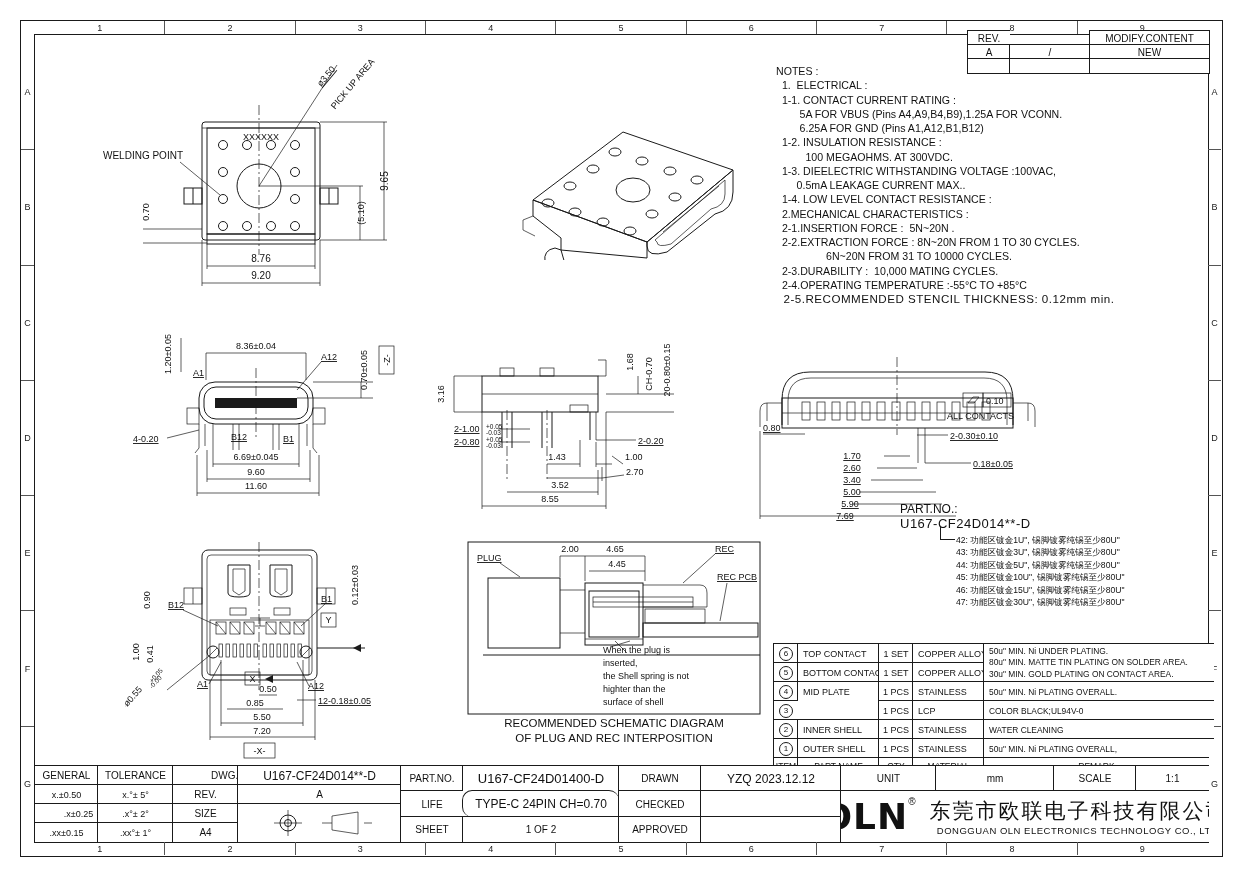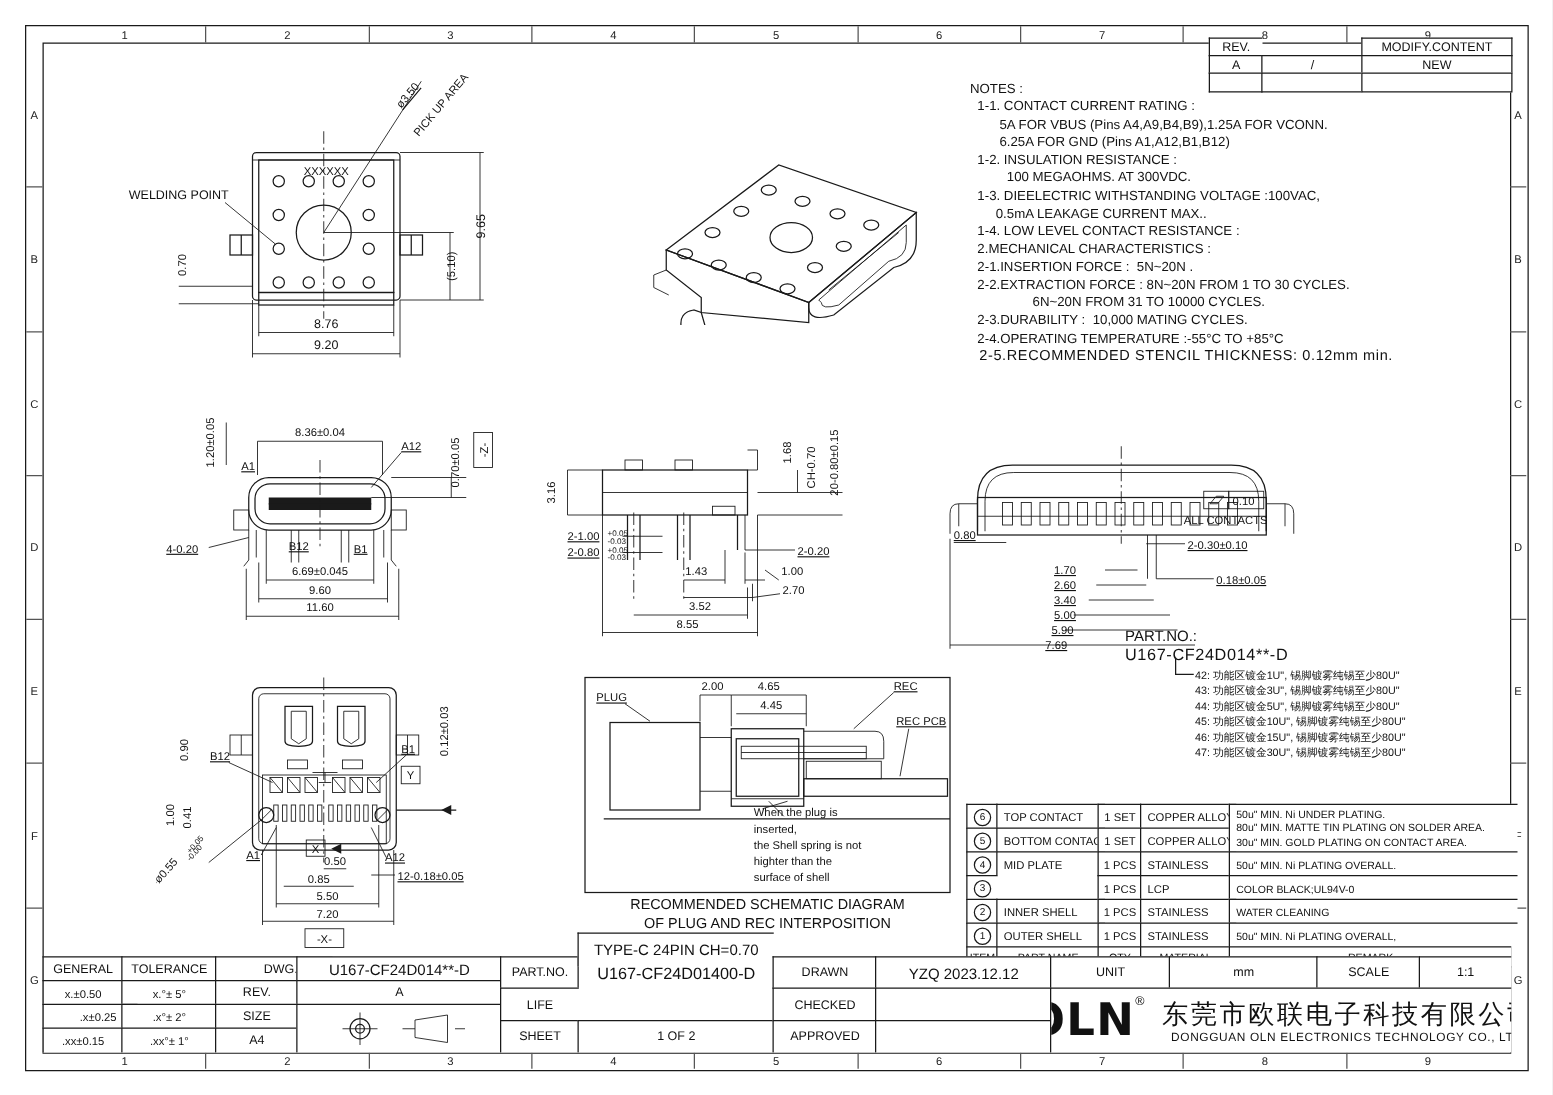--- a/index.html
+++ b/index.html
@@ -93,20 +93,21 @@
     <div class="cell" style="left:967px;top:44px;width:42px;height:14px;">A</div>
     <div class="cell" style="left:1009px;top:44px;width:80px;height:14px;">/</div>
     <div class="cell" style="left:1089px;top:44px;width:119px;height:14px;border-right:1px solid #1a1a1a;">NEW</div>
     <div class="cell" style="left:967px;top:58px;width:42px;height:14px;border-bottom:1px solid #1a1a1a;"></div>
     <div class="cell" style="left:1009px;top:58px;width:80px;height:14px;border-bottom:1px solid #1a1a1a;"></div>
     <div class="cell" style="left:1089px;top:58px;width:119px;height:14px;border-right:1px solid #1a1a1a;border-bottom:1px solid #1a1a1a;"></div>
   </div>
 
   <div class="abs" style="left:776px;top:64px;">
     <div class="note-line">NOTES :</div>
+    <div class="note-line">  1.  ELECTRICAL :</div>
     <div class="note-line">  1-1. CONTACT CURRENT RATING :</div>
     <div class="note-line">        5A FOR VBUS (Pins A4,A9,B4,B9),1.25A FOR VCONN.</div>
     <div class="note-line">        6.25A FOR GND (Pins A1,A12,B1,B12)</div>
     <div class="note-line">  1-2. INSULATION RESISTANCE :</div>
     <div class="note-line">          100 MEGAOHMS. AT 300VDC.</div>
     <div class="note-line">  1-3. DIEELECTRIC WITHSTANDING VOLTAGE :100VAC,</div>
     <div class="note-line">       0.5mA LEAKAGE CURRENT MAX..</div>
     <div class="note-line">  1-4. LOW LEVEL CONTACT RESISTANCE :</div>
     <div class="note-line">  2.MECHANICAL CHARACTERISTICS :</div>
     <div class="note-line">  2-1.INSERTION FORCE :  5N~20N .</div>
@@ -594,21 +595,21 @@
           <circle cx="28" cy="15" r="3.5"></circle>
         <line x1="14" y1="15" x2="42" y2="15" class="thin"></line>
           <line x1="28" y1="2" x2="28" y2="28" class="thin"></line>
         <path d="M62,15 h10 M72,8 L98,4 L98,26 L72,22 Z M104,15 h8" class="thin"></path>
       </svg>
     </div>
 
     <div class="cell" style="left:400px;top:765px;width:62px;height:25px;">PART.NO.</div>
     <div class="cell" style="left:462px;top:765px;width:156px;height:25px;font-size:13px;">U167-CF24D01400-D</div>
     <div class="cell" style="left:400px;top:790px;width:62px;height:26px;">LIFE</div>
-    <div class="cell" style="left:462px;top:746px;width:156px;height:26px;font-size:12px;">TYPE-C 24PIN CH=0.70</div>
+    <div class="cell" style="left:462px;top:790px;width:156px;height:26px;font-size:12px;border-radius:10px;">TYPE-C 24PIN CH=0.70</div>
     <div class="cell" style="left:400px;top:816px;width:62px;height:25px;">SHEET</div>
     <div class="cell" style="left:462px;top:816px;width:156px;height:25px;">1 OF 2</div>
     <div class="cell" style="left:618px;top:765px;width:82px;height:25px;">DRAWN</div>
     <div class="cell" style="left:700px;top:765px;width:140px;height:25px;font-size:12px;">YZQ 2023.12.12</div>
     <div class="cell" style="left:618px;top:790px;width:82px;height:26px;">CHECKED</div>
     <div class="cell" style="left:700px;top:790px;width:140px;height:26px;"></div>
     <div class="cell" style="left:618px;top:816px;width:82px;height:25px;">APPROVED</div>
     <div class="cell" style="left:700px;top:816px;width:140px;height:25px;"></div>
 
     <div class="cell" style="left:840px;top:765px;width:95px;height:25px;">UNIT</div>

